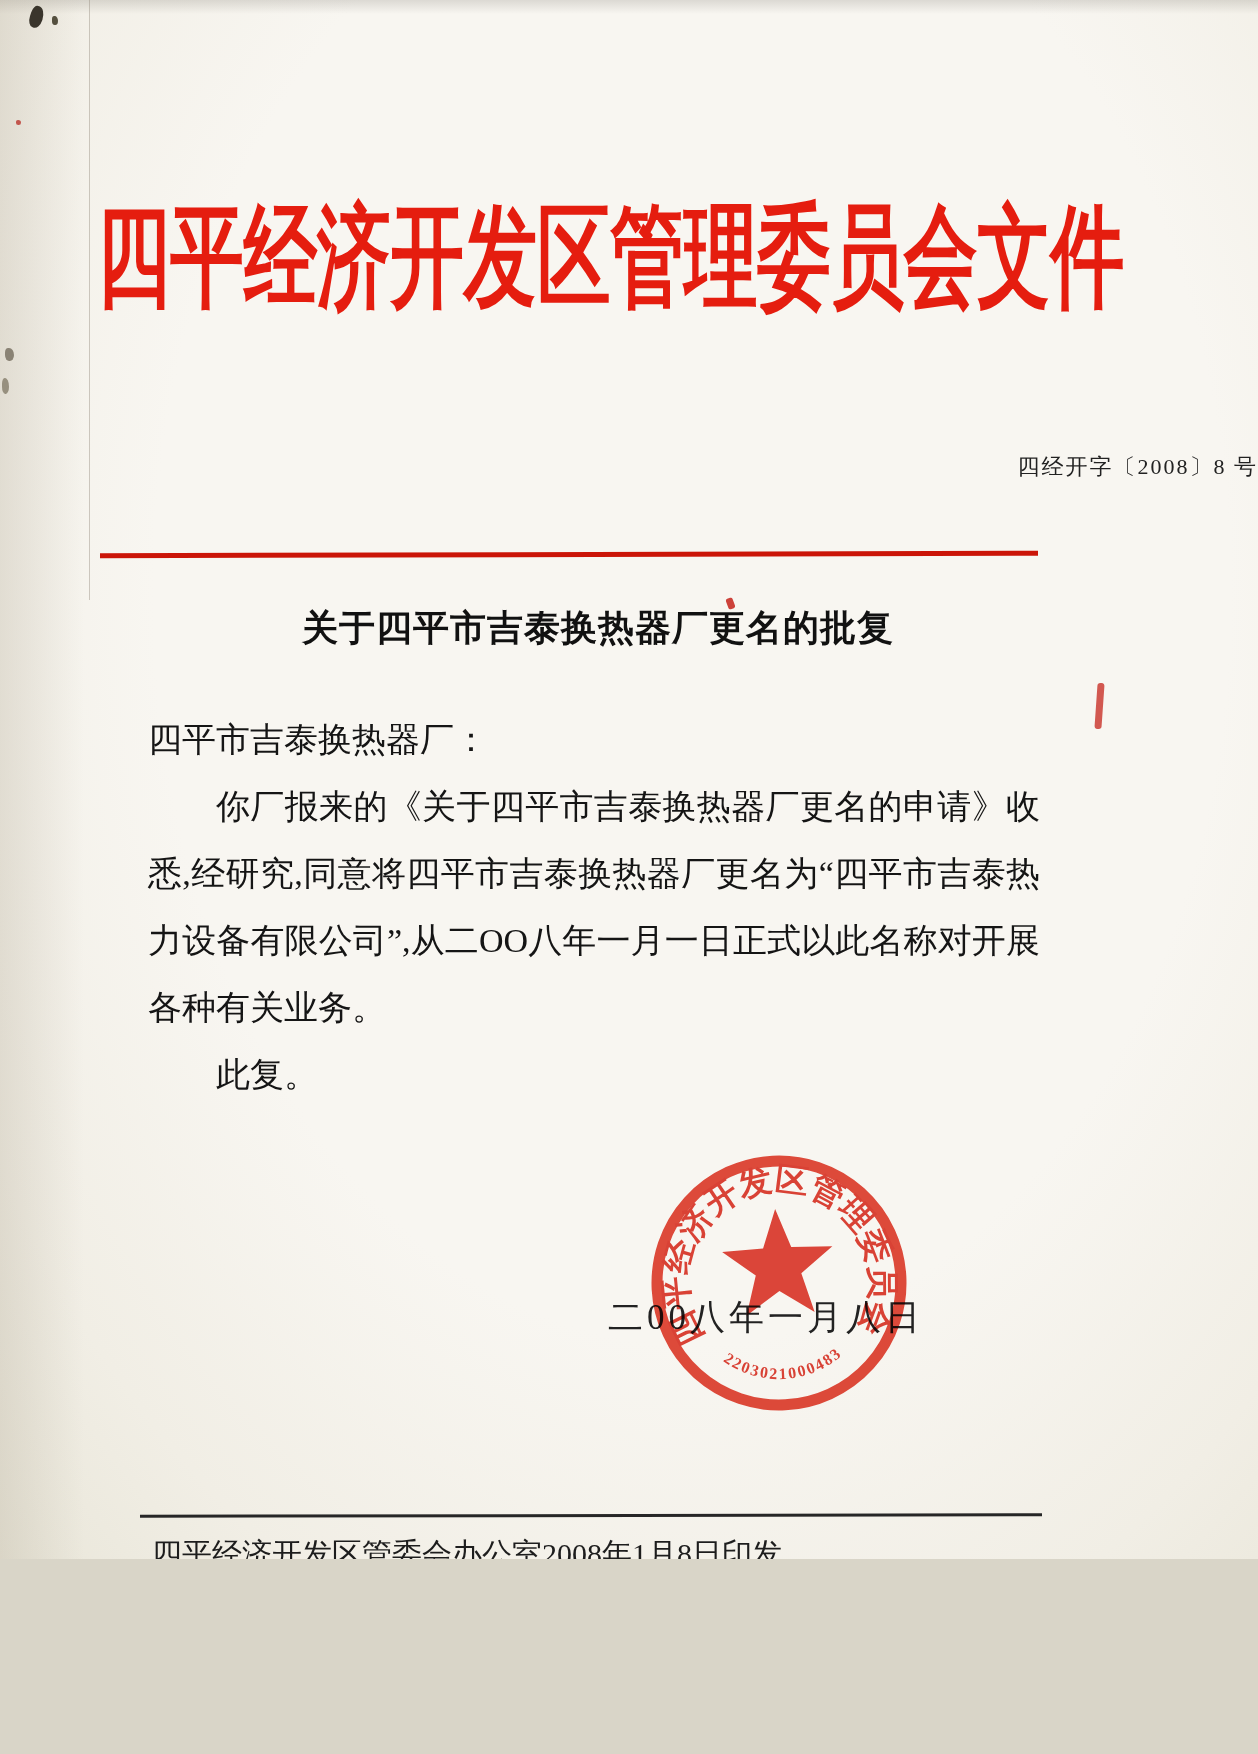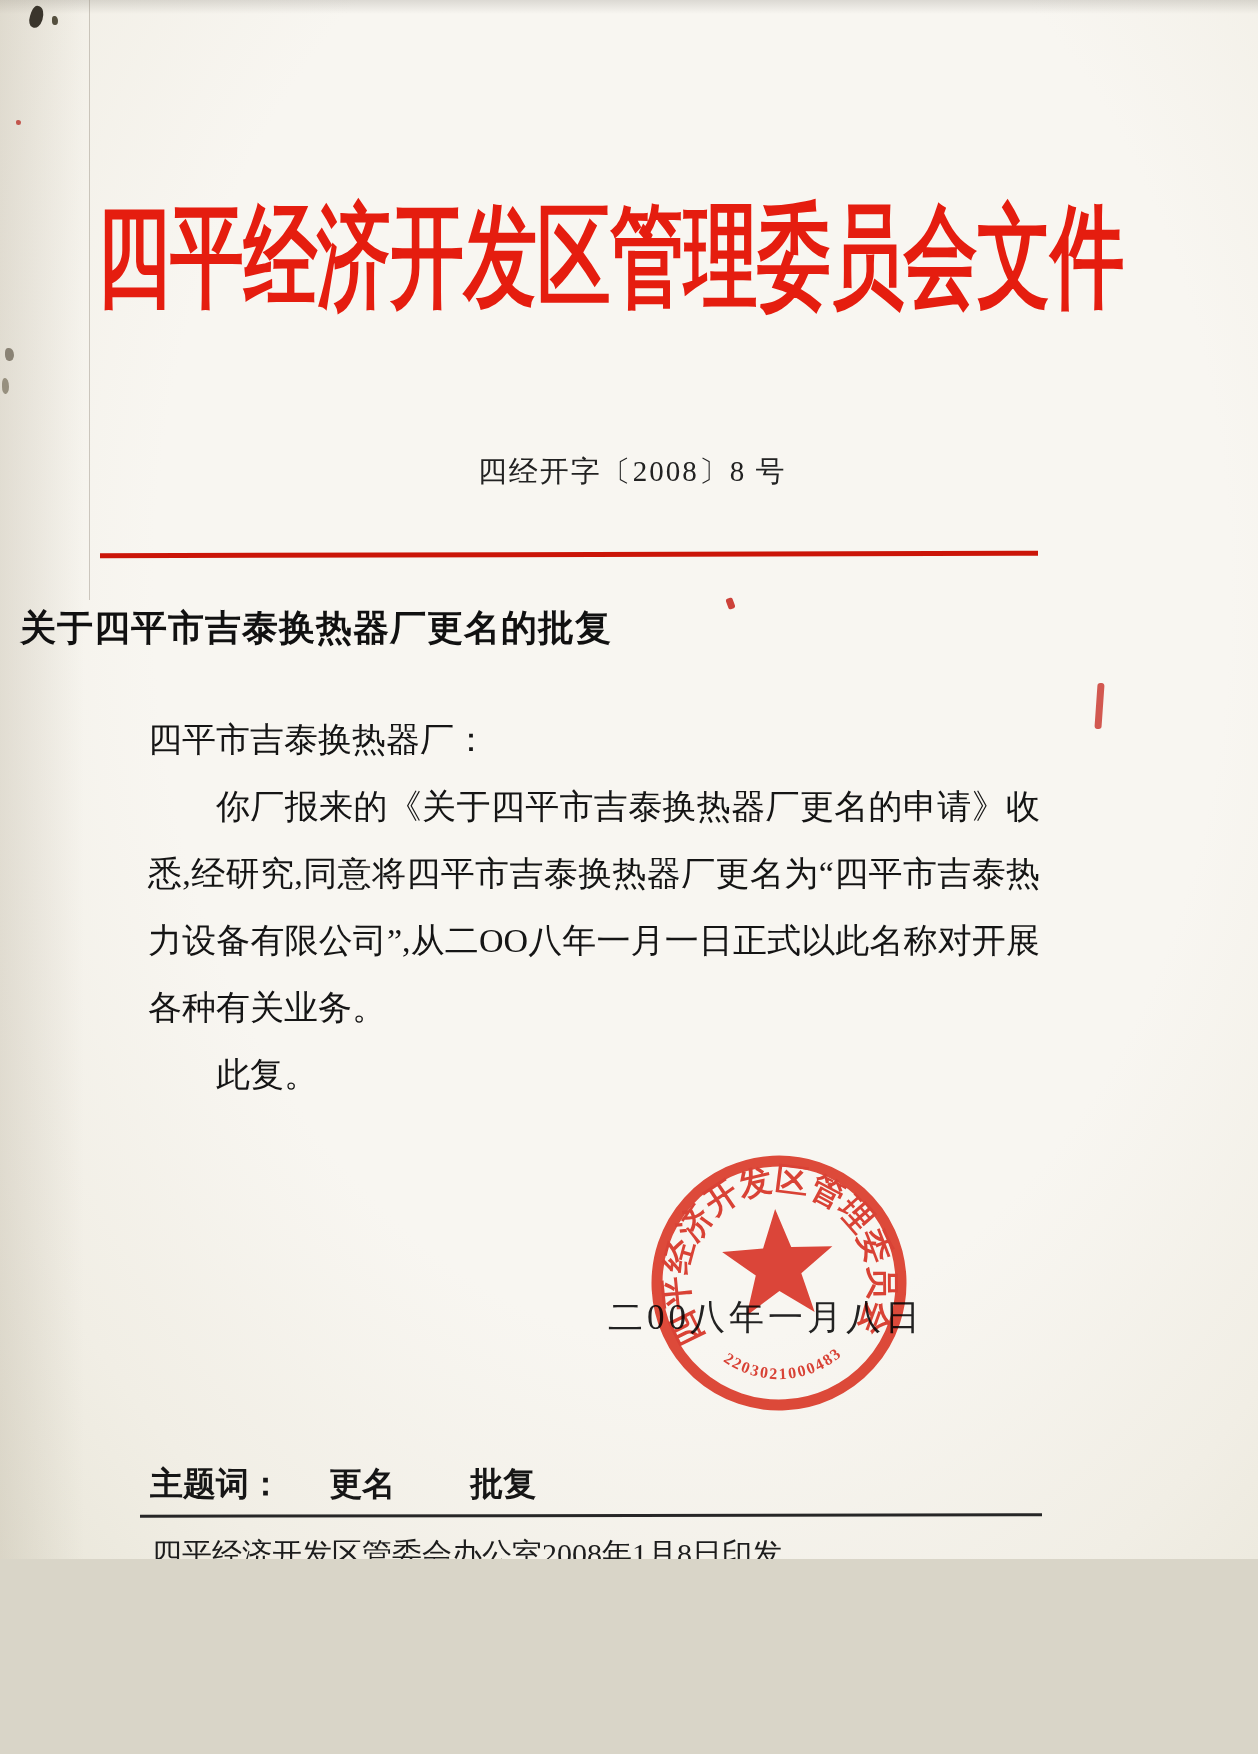--- a/index.html
+++ b/index.html
@@ -19,27 +19,27 @@
   .edge-strip{position:absolute;left:0;top:0;bottom:0;width:84px;
     background:linear-gradient(to right, rgba(190,182,165,.35), rgba(190,182,165,0));}
   .scan-line{position:absolute;left:89px;top:0;width:1px;height:600px;background:rgba(150,142,128,.45);}
   .speck{position:absolute;border-radius:40% 60% 50% 50%;}
   .red-head{
     position:absolute;left:97px;top:196px;margin:0;white-space:nowrap;
     font-size:112px;line-height:1.1;font-weight:bold;color:#e51d0f;
     letter-spacing:0;
   }
   .red-head .squeeze{display:inline-block;transform:scaleX(.655);transform-origin:0 50%;}
-  .doc-no{position:absolute;left:6px;right:0;top:452px;text-align:center;
-    font-size:29px;letter-spacing:2px;color:#222;}
+  .doc-no{position:absolute;left:6px;right:0;top:452px;text-align:right;
+    font-size:22px;letter-spacing:2px;color:#222;}
   .red-rule{position:absolute;left:100px;top:552px;width:938px;height:5px;
     background:#cb1508;transform:rotate(-.15deg);}
-  .title{position:absolute;left:0;right:62px;top:604px;margin:0;text-align:left;
+  .title{position:absolute;left:0;right:62px;top:604px;margin:0;text-align:center;
     font-family:"Liberation Sans","DejaVu Sans",sans-serif;
-    font-size:36px;font-weight:bold;color:#111;letter-spacing:1px;padding-left:20px;}
+    font-size:36px;font-weight:bold;color:#111;letter-spacing:1px;}
   .body{position:absolute;left:148px;top:706px;width:892px;
     font-size:34px;line-height:67px;color:#151515;}
   .body p{margin:0;text-align:justify;}
   .body .indent{text-indent:2em;font-family:Liberation Serif, serif;}
   .date{position:absolute;left:608px;top:1294px;font-size:35px;letter-spacing:4px;color:#222;}
   .seal{position:absolute;left:638px;top:1142px;width:282px;height:282px;
     opacity:.9;mix-blend-mode:multiply;transform:rotate(-3deg);}
   .seal text{font-family:"Liberation Serif","DejaVu Serif",serif;font-weight:bold;}
   .kw-row{position:absolute;left:150px;top:1462px;
     font-family:"Liberation Sans","DejaVu Sans",sans-serif;
@@ -96,25 +96,20 @@
     <path id="seal-arc-top" d="M -75.3 52.8 A 92 92 0 1 1 75.3 52.8" fill="none"></path>
     <path id="seal-arc-bottom" d="M -67.9 67.9 A 96 96 0 0 0 67.9 67.9" fill="none"></path>
     <text font-size="33" fill="#dc2f22" text-anchor="middle">
       <textPath href="#seal-arc-top" startOffset="50%">四平经济开发区管理委员会</textPath>
     </text>
     <text font-size="16" fill="#dc2f22" text-anchor="middle" letter-spacing="2">
       <textPath href="#seal-arc-bottom" startOffset="50%">2203021000483</textPath>
     </text>
   </svg>
 
-  <div class="kw-row">
-    <span>主题词：</span>
-    <span class="kw1">更名</span>
-    <span class="kw2">批复</span>
-  </div>
 
   <div class="black-rule rule1"></div>
 
   <div class="issuer-row">
     <span>四平经济开发区管委会办公室</span>
     <span>2008年1月8日印发</span>
   </div>
 
   <div class="black-rule rule2"></div>
 

